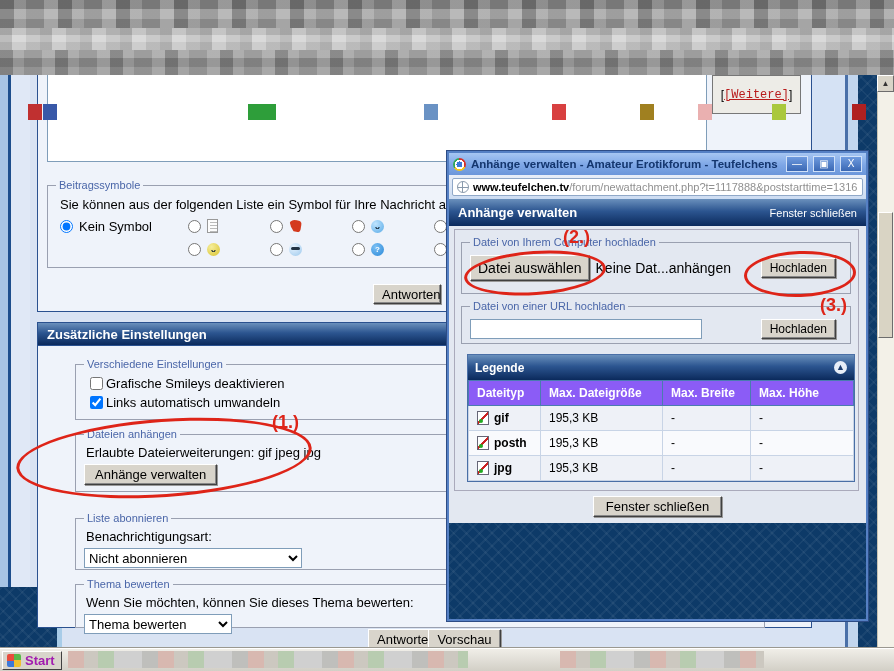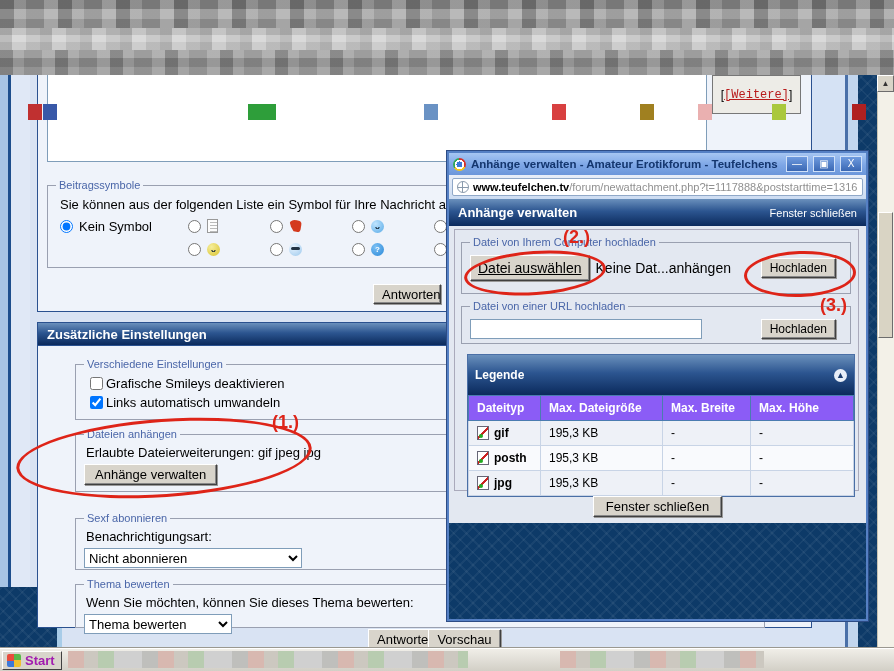--- a/index.html
+++ b/index.html
@@ -105,29 +105,29 @@
   .url-text{font-size:11px;white-space:nowrap;overflow:hidden;}
   .url-domain{font-weight:bold;color:#000;}
   .url-path{color:#909090;}
   .pagearea{position:absolute;left:0;top:46px;width:417px;height:420px;}
   .vbheader{position:absolute;left:0;top:0;width:417px;height:27px;justify-content:space-between;}
   .vb-close-link{font-size:11px;font-weight:normal;color:#fff;cursor:pointer;text-decoration:none;}
   .contentwrap{position:absolute;left:0;top:27px;width:417px;height:297px;background:#e3e8f1;}
   .innerbox{position:absolute;left:5px;top:3px;width:405px;height:262px;border:1px solid #aab;}
   .fs-local{position:absolute;left:12px;top:10px;width:390px;height:58px;display:block;}
   .fs-row{display:flex;align-items:center;margin-top:4px;}
-  .btn-choose{font-size:14px;padding:4px 7px;text-decoration:underline;}
+  .btn-choose{font-size:14px;padding:4px 7px;}
   .nofile{font-size:14px;margin-left:6px;}
   .spacer{flex:1;}
   .btn-upl{font-size:12px;padding:2px 8px;margin-right:6px;}
   .fs-url{position:absolute;left:12px;top:74px;width:390px;height:44px;display:block;}
   .url-input{width:232px;height:20px;border:1px solid #7f9db9;background:#fff;font-size:12px;padding:0 3px;}
 
   .legende{position:absolute;left:18px;top:128px;width:388px;border:1px solid #4a6fa6;background:#fff;}
-  .leg-title{height:40px;font-size:12px;justify-content:space-between;padding:0 7px;}
+  .leg-title{height:25px;font-size:12px;justify-content:space-between;padding:0 7px;}
   .collapse{width:13px;height:13px;border-radius:50%;background:#e8eef8;color:#1c3c6e;
     font-size:9px;line-height:13px;text-align:center;cursor:pointer;font-weight:bold;}
   table.leg{width:100%;border-collapse:collapse;}
   table.leg th{background:#8b5cf6;color:#fff;font-size:12px;font-weight:bold;text-align:left;
     padding:5px 8px;border:1px solid #4a7cb0;}
   table.leg td{font-size:12px;padding:5px 8px;border:1px solid #c8d4e6;}
   table.leg tr:nth-child(odd) td{background:#eef1f7;}
   table.leg tr:nth-child(even) td{background:#f9fafd;}
   .typecell{font-weight:bold;display:flex;align-items:center;gap:5px;}
   .att-icon{width:12px;height:14px;background:#fff;border:1px solid #667;display:inline-block;position:relative;
@@ -273,21 +273,21 @@
       </div>
     </fieldset>
 
     <fieldset class="abs fs-attach">
       <legend>Dateien anhängen</legend>
       <div class="plain-label">Erlaubte Dateierweiterungen: gif jpeg jpg</div>
       <button class="btn" style="font-size:13px;padding:2px 10px;">Anhänge verwalten</button>
     </fieldset>
 
     <fieldset class="abs fs-sub">
-      <legend>Sexf abonnieren</legend>
+      <legend>Liste abonnieren</legend>
       <div class="plain-label">Benachrichtigungsart:</div>
       <select class="sel-sub">
         <option>Nicht abonnieren</option>
       </select>
     </fieldset>
 
     <fieldset class="abs fs-rate">
       <legend>Thema bewerten</legend>
       <div class="plain-label">Wenn Sie möchten, können Sie dieses Thema bewerten:</div>
       <select class="sel-rate">

